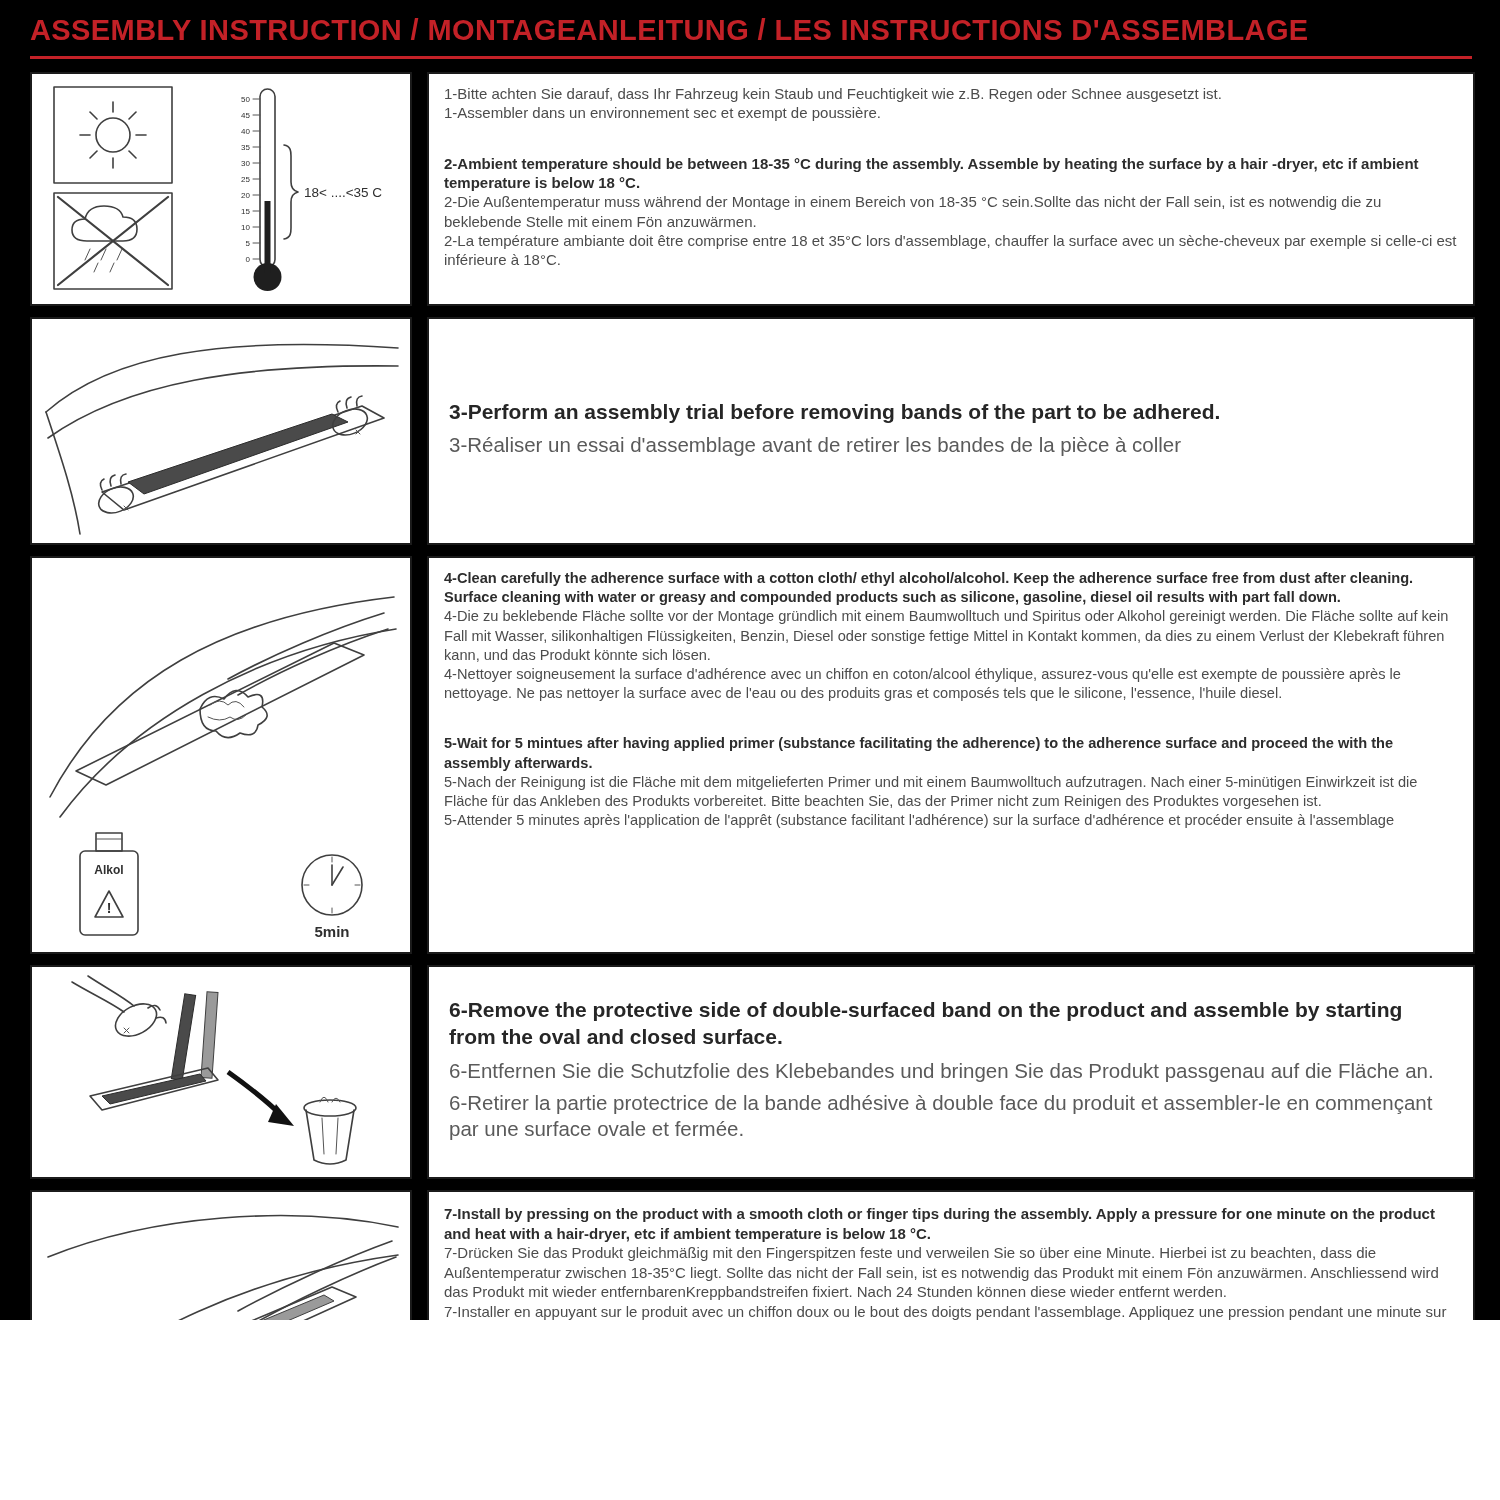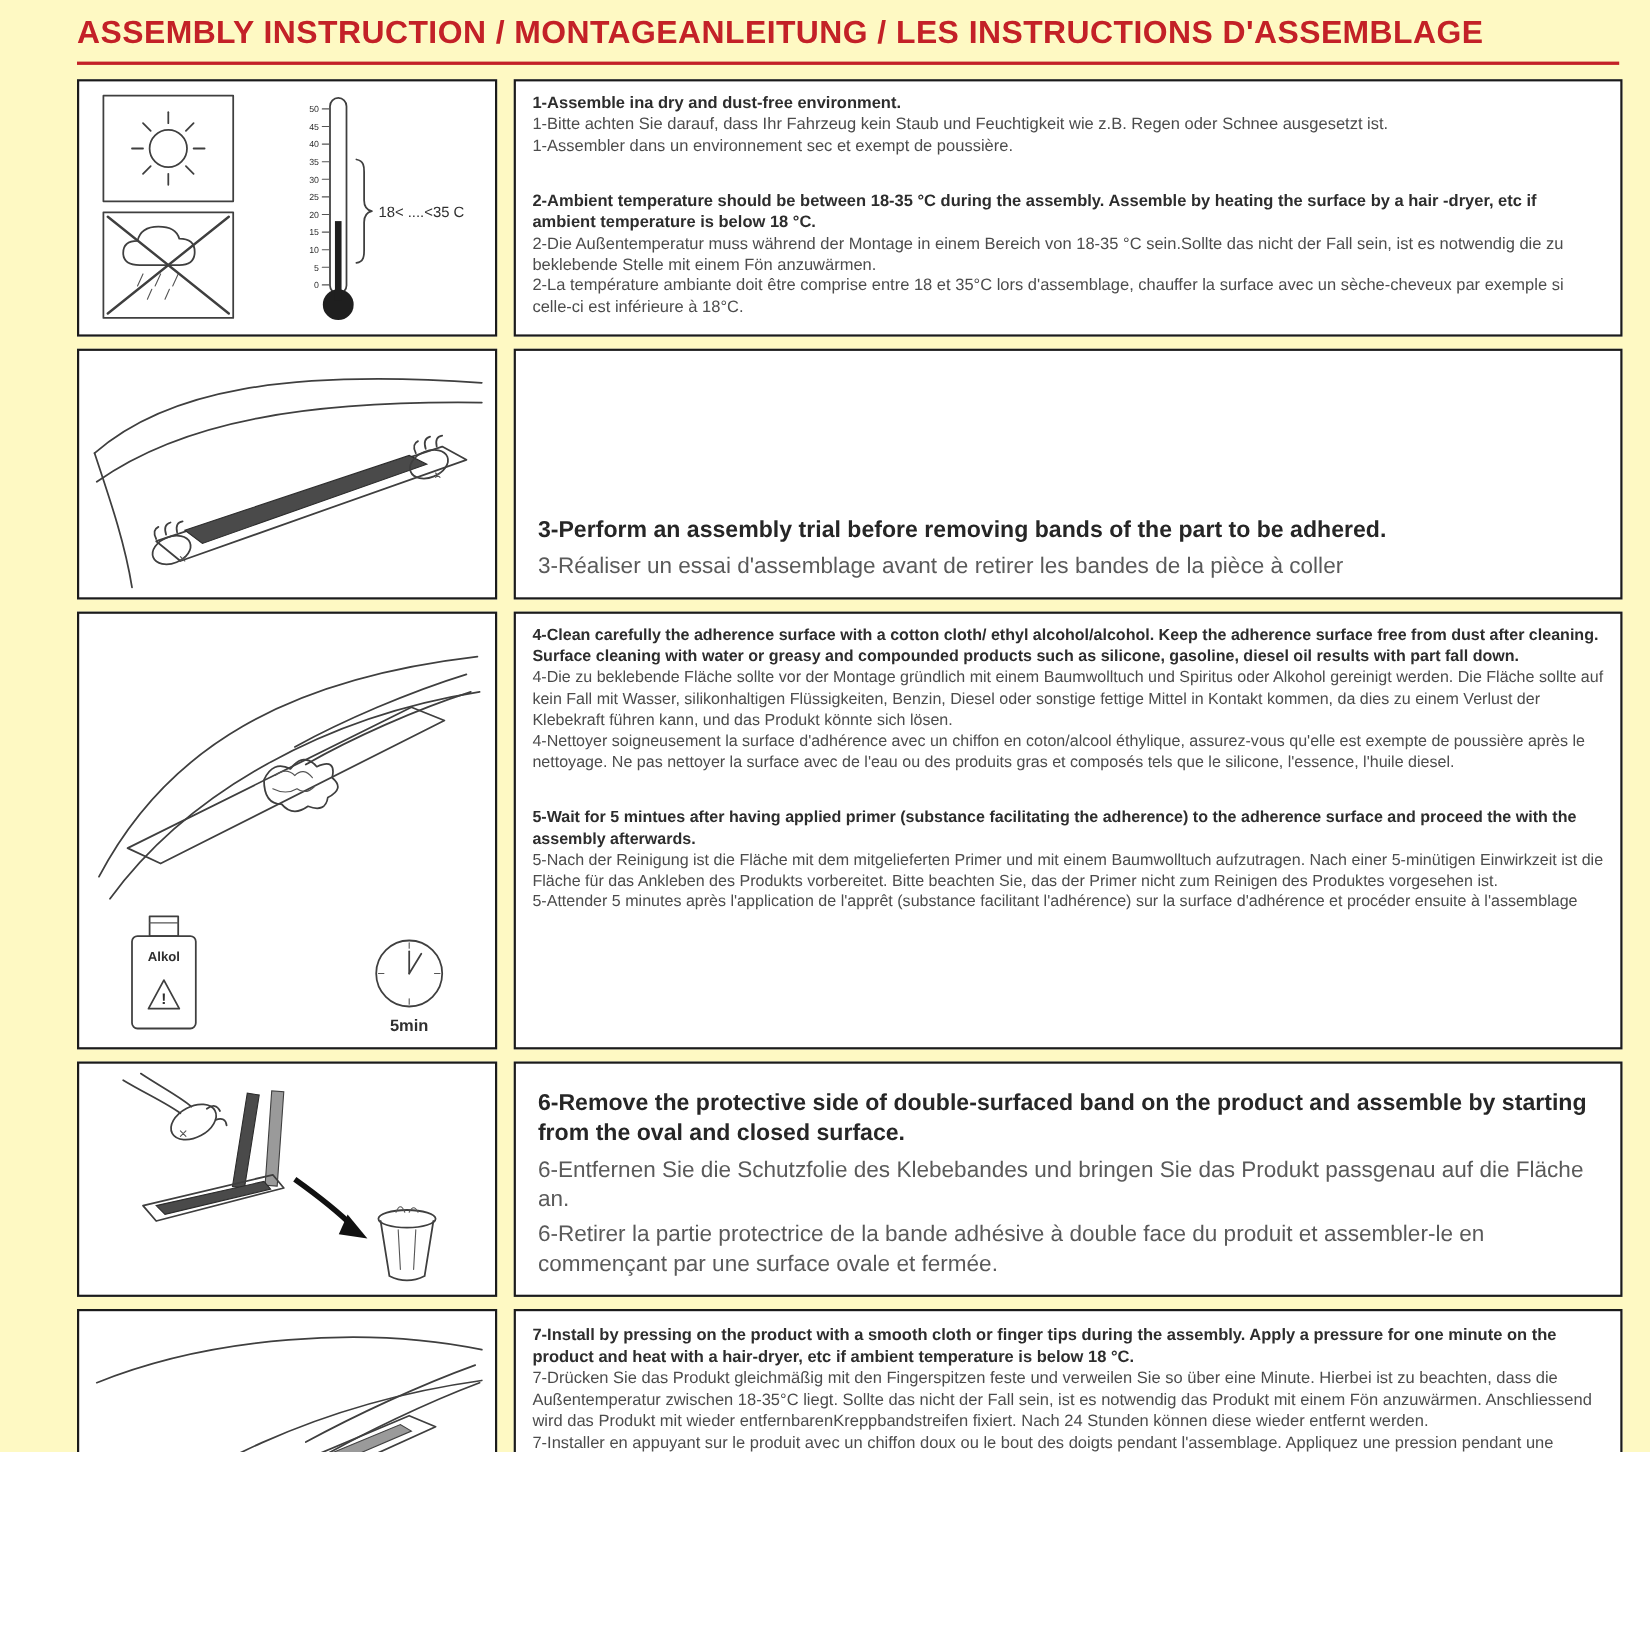--- a/index.html
+++ b/index.html
@@ -1,19 +1,19 @@
 <!DOCTYPE html>
 <html><head>
 <meta charset="utf-8">
 <style>
   html,body{margin:0;padding:0;background:#ffffff;}
   .page{
-    width:1500px;height:1320px;position:relative;background:#fef9c3;
+    width:1500px;height:1320px;position:relative;background:#000000;
     font-family:"Liberation Sans", sans-serif;box-sizing:border-box;
-    padding-top:14px;overflow:hidden;padding-left:40px;
+    padding-top:14px;overflow:hidden;
   }
   .hdr{margin:0 28px 0 30px;}
   .hdr h1{
     margin:0;font-size:29px;font-weight:bold;color:#c32127;
     letter-spacing:0.4px;white-space:nowrap;
   }
   .rule{height:3px;background:#c32127;margin:9px 0 13px 0;}
   .row{display:flex;gap:15px;margin:0 25px 11px 30px;}
   .ill{
     width:382px;flex:0 0 382px;border:2px solid #1b1b1b;background:#fff;
@@ -23,21 +23,21 @@
     flex:1;border:2px solid #1b1b1b;background:#fff;box-sizing:border-box;
     padding:9px 15px;color:#4c4c4c;
   }
   .tb p{margin:0;}
   .tb p.b{font-weight:bold;color:#2d2d2d;}
   .tb p.g{margin-top:31px;}
   .r1{height:234px;}
   .r1 .tb{font-size:15px;line-height:1.29;padding-top:10px;}
   .r2{height:228px;}
   .r2 .tb,.r4 .tb{
-    display:flex;flex-direction:column;justify-content:flex-end;
+    display:flex;flex-direction:column;justify-content:center;
     font-size:20.5px;line-height:1.31;color:#5a5a5a;padding-left:20px;padding-right:24px;
   }
   .r2 .tb p,.r4 .tb p{margin-bottom:5px;}
   .r2 .tb p.b,.r4 .tb p.b{font-size:21px;color:#262626;margin-bottom:7px;}
   .r3{height:398px;}
   .r3 .tb{font-size:14.6px;line-height:1.315;padding-top:11px;}
   .r4{height:214px;}
   .r5{height:246px;}
   .r5 .tb{font-size:15px;line-height:1.3;padding-top:12px;}
   svg .ln{fill:none;stroke:#3f3f3f;stroke-width:1.6;stroke-linecap:round;stroke-linejoin:round;}
@@ -118,21 +118,20 @@
               <text x="218" y="171">5</text>
             <line class="thin" x1="221" y1="184" x2="228" y2="184"></line>
               <text x="218" y="187">0</text>
           </g>
           <path class="ln" d="M252,70 c7,1 7,7 7,11 l0,26 c0,6 3,9 7,10 c-4,1 -7,4 -7,10 l0,26 c0,4 0,10 -7,11"></path>
           <text x="272" y="122" font-size="13.5">18&lt; ....&lt;35 C</text>
         </g>
       </svg>
     </div>
     <div class="tb">
-      <p class="b">1-Assemble ina dry and dust-free environment.</p>
       <p>1-Bitte achten Sie darauf, dass Ihr Fahrzeug kein Staub und Feuchtigkeit wie z.B. Regen oder Schnee ausgesetzt ist.</p>
       <p>1-Assembler dans un environnement sec et exempt de poussière.</p>
       <p class="b g">2-Ambient temperature should be between 18-35 °C  during the assembly. Assemble by heating the surface by a hair -dryer, etc if ambient temperature is below 18 °C.</p>
       <p>2-Die Außentemperatur muss während der Montage in einem Bereich von 18-35 °C  sein.Sollte das nicht der Fall sein, ist es notwendig die zu beklebende Stelle mit einem Fön anzuwärmen.</p>
       <p>2-La température ambiante doit être comprise entre 18 et 35°C lors d'assemblage, chauffer la surface avec un sèche-cheveux par exemple si celle-ci est inférieure à 18°C.</p>
     </div>
   </div>
 
   <div class="row r2">
     <div class="ill">

